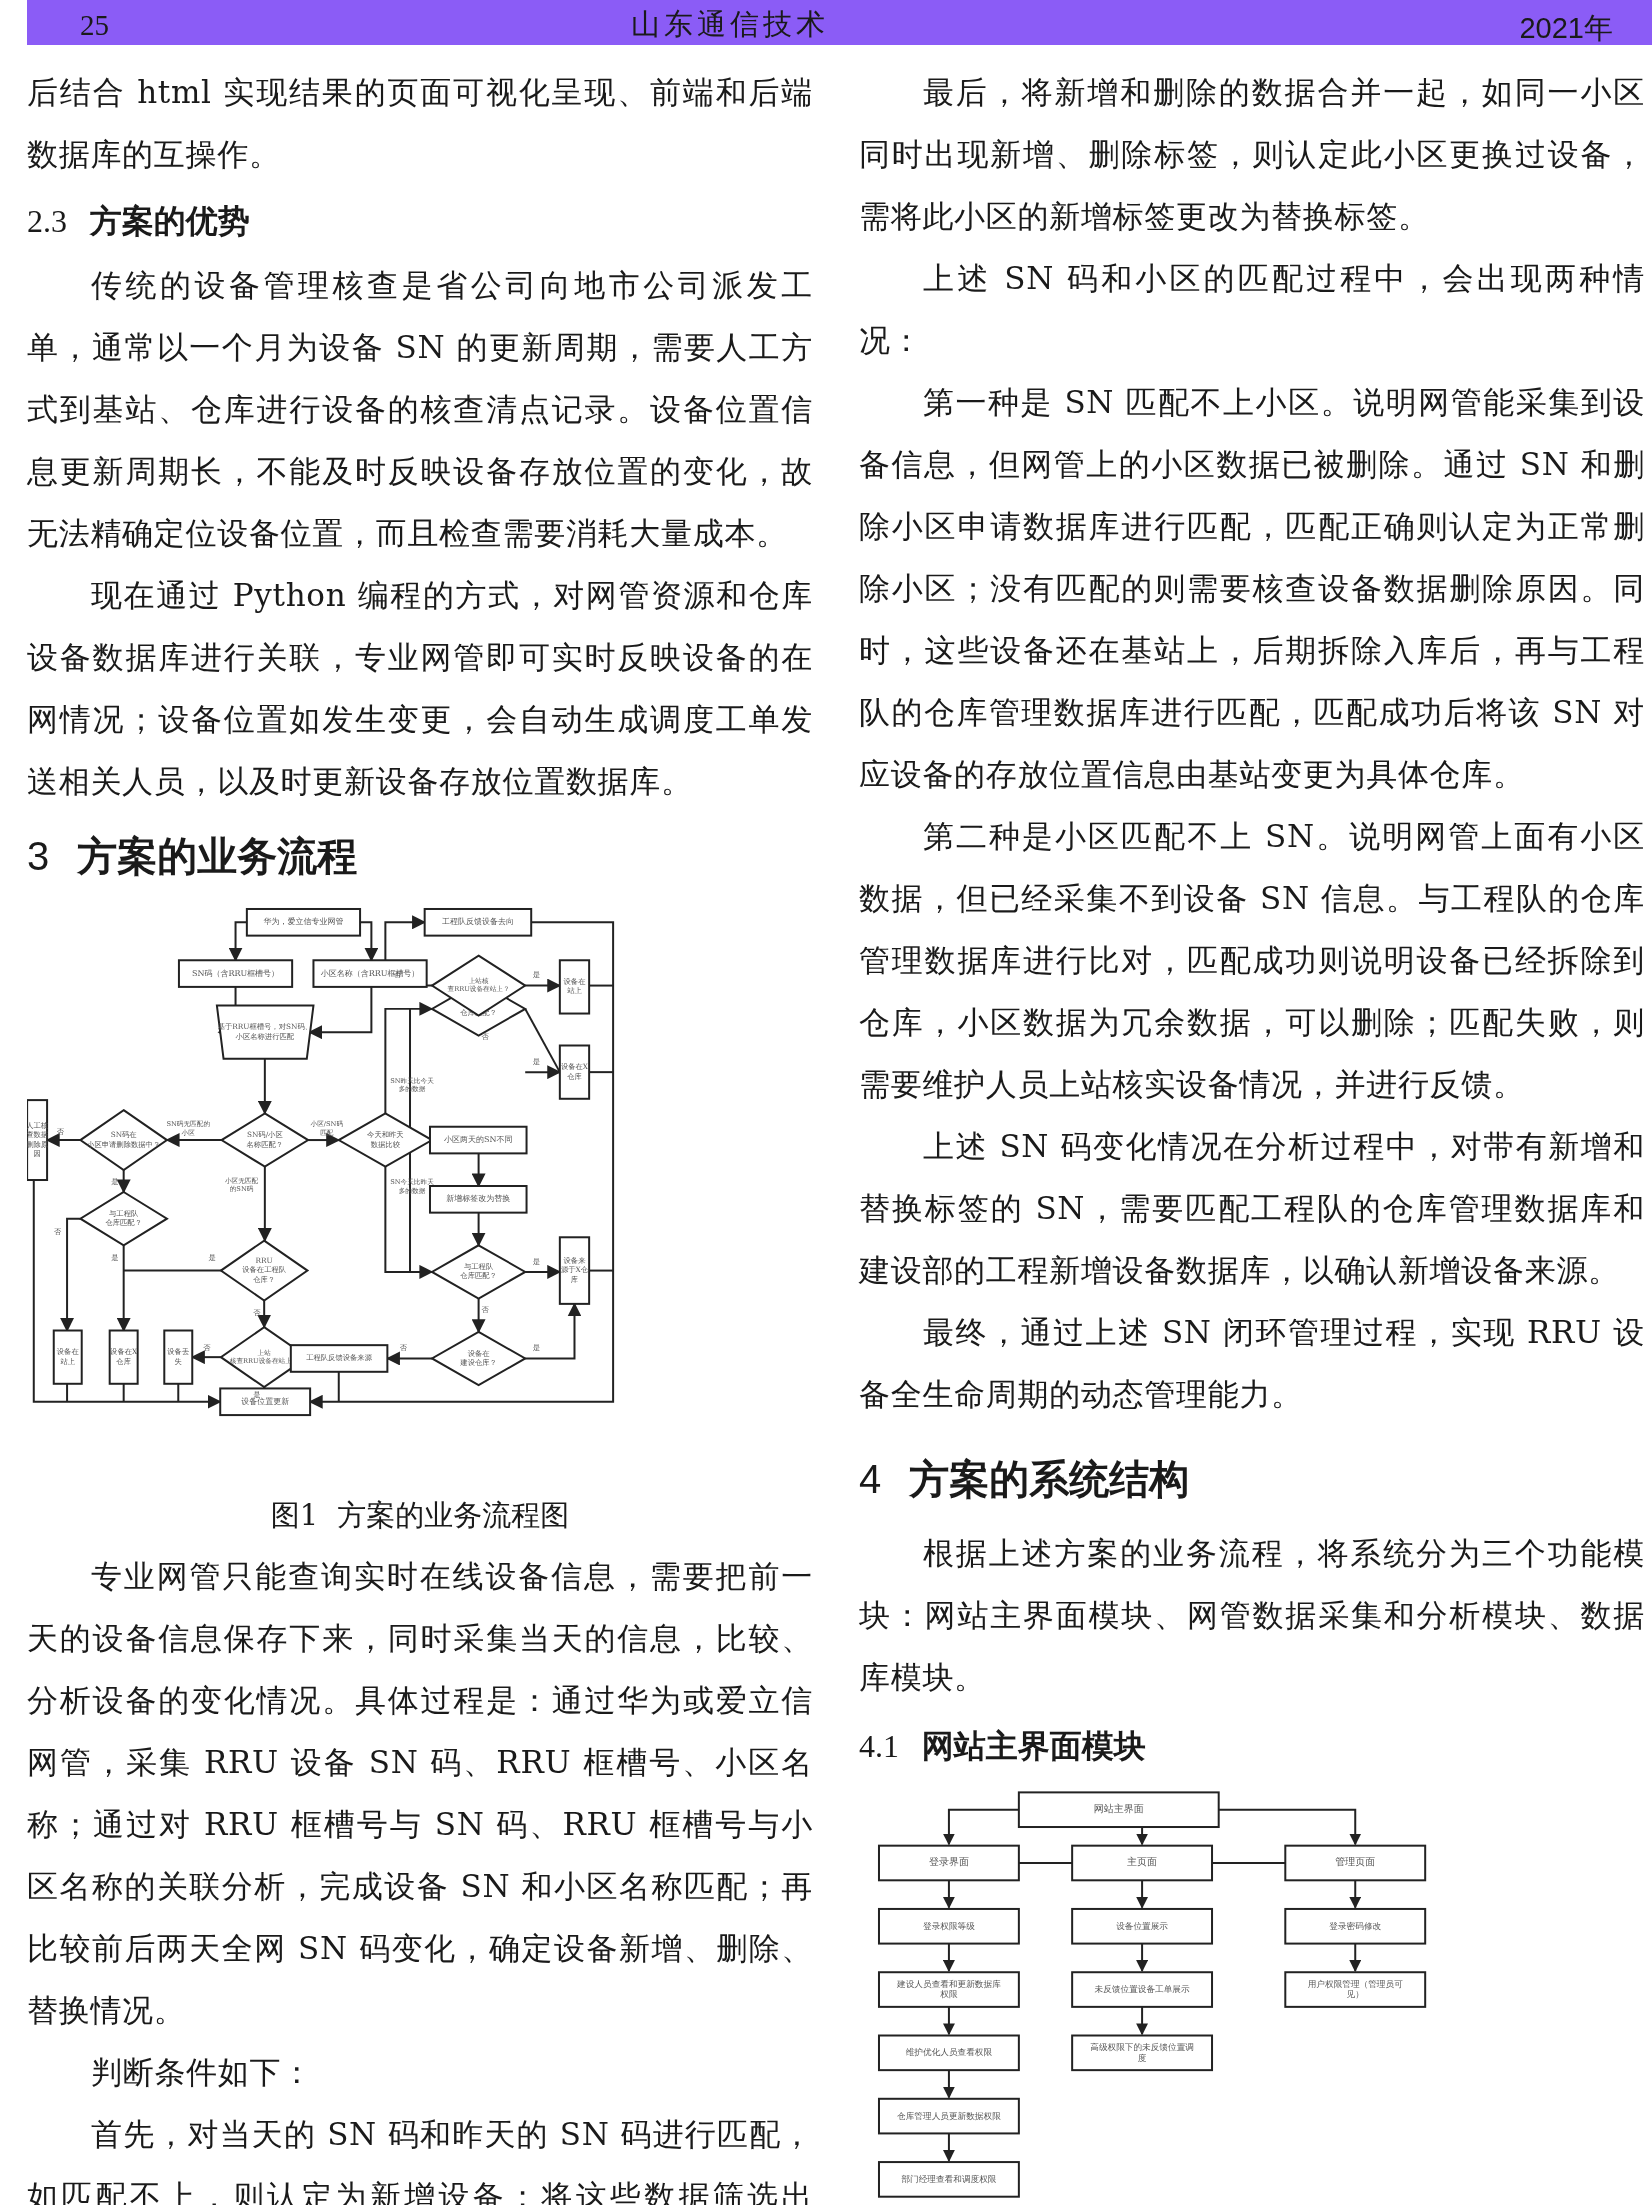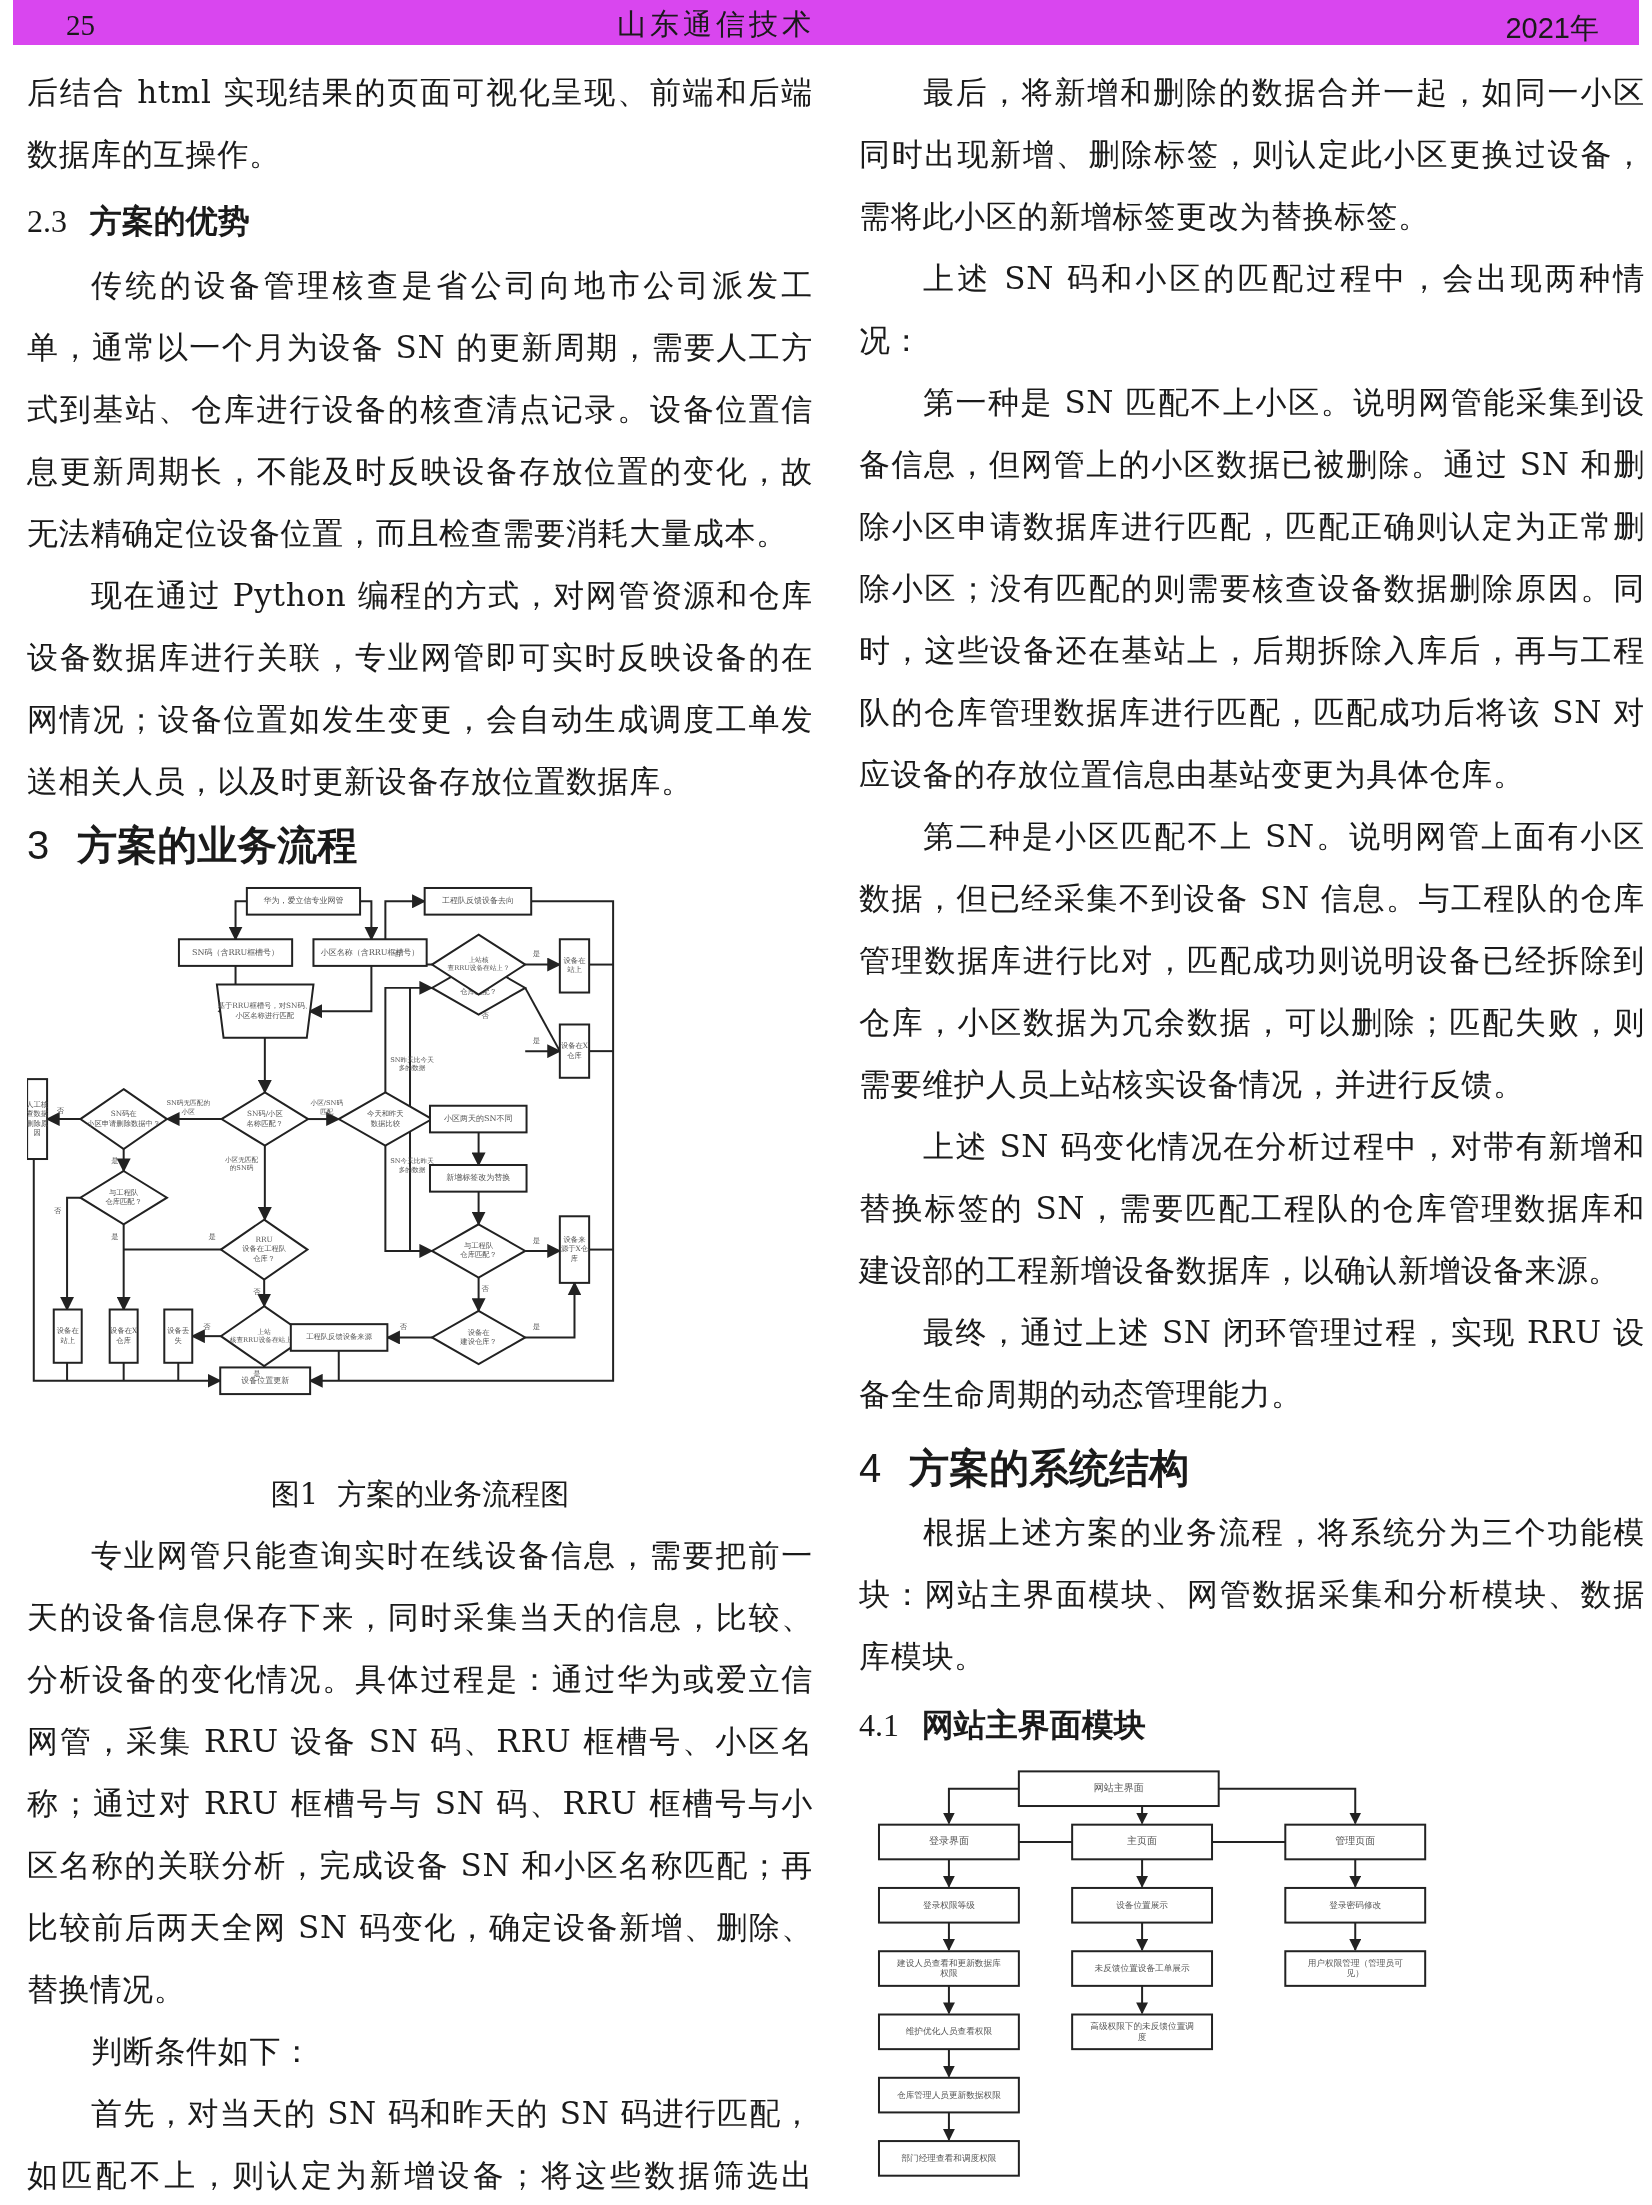--- a/index.html
+++ b/index.html
@@ -1,29 +1,29 @@
 <!DOCTYPE html>
 <html style="font-size:10.7px"><head>
 <meta charset="utf-8">
 <style>
   html,body{margin:0;padding:0;background:#ffffff;}
   body{width:1652px;height:2205px;position:relative;overflow:hidden;
        font-family:"DejaVu Serif","Liberation Serif",serif;color:#1a1a1a;}
-  .header{position:absolute;left:13px;top:0;width:1626px;height:45px;background:#d946ef;}
+  .header{position:absolute;left:27px;top:0;width:1626px;height:45px;background:#8b5cf6;}
   .hdr-page{position:absolute;left:53px;top:9.3px;font-size:29px;font-family:"Liberation Serif",serif;}
   .hdr-title{position:absolute;left:0;width:1406px;top:5.3px;text-align:center;font-size:29px;letter-spacing:4px;}
   .hdr-year{position:absolute;right:40px;top:9.3px;font-size:29px;font-family:Liberation Sans, sans-serif;}
   .col{position:absolute;width:786px;}
   .col-left{left:27px;top:61px;}
   .col-right{left:859px;top:61px;}
   .p{font-size:31px;line-height:62px;margin:0;text-align:justify;text-align-last:left;letter-spacing:0.7px;}
   .p.indent{text-indent:64px;}
   .h2{font-size:32px;line-height:65px;margin:0;font-family:"DejaVu Sans","Liberation Sans",sans-serif;font-weight:bold;}
   .h2 .num{font-family:"Liberation Serif",serif;font-weight:normal;margin-right:22.7px;}
-  .h1{font-size:40px;line-height:65px;margin:0;font-family:"DejaVu Sans","Liberation Sans",sans-serif;font-weight:bold;}
+  .h1{font-size:40px;line-height:86px;margin:0;font-family:"DejaVu Sans","Liberation Sans",sans-serif;font-weight:bold;}
   .h1 .num{font-family:"Liberation Sans",sans-serif;font-weight:normal;margin-right:28px;}
   .figure{position:relative;margin:0;}
   .caption{text-align:center;font-size:29px;line-height:60px;margin:0;font-family:"DejaVu Serif",serif;}
   .caption .lbl{margin-right:19px;}
   svg text{font-family:"DejaVu Serif","Liberation Serif",serif;fill:#555;}
   .fc-box{fill:#fff;stroke:#222;stroke-width:3;}
   .fc-line{fill:none;stroke:#222;stroke-width:3;}
 </style>
 </head>
 <body>

